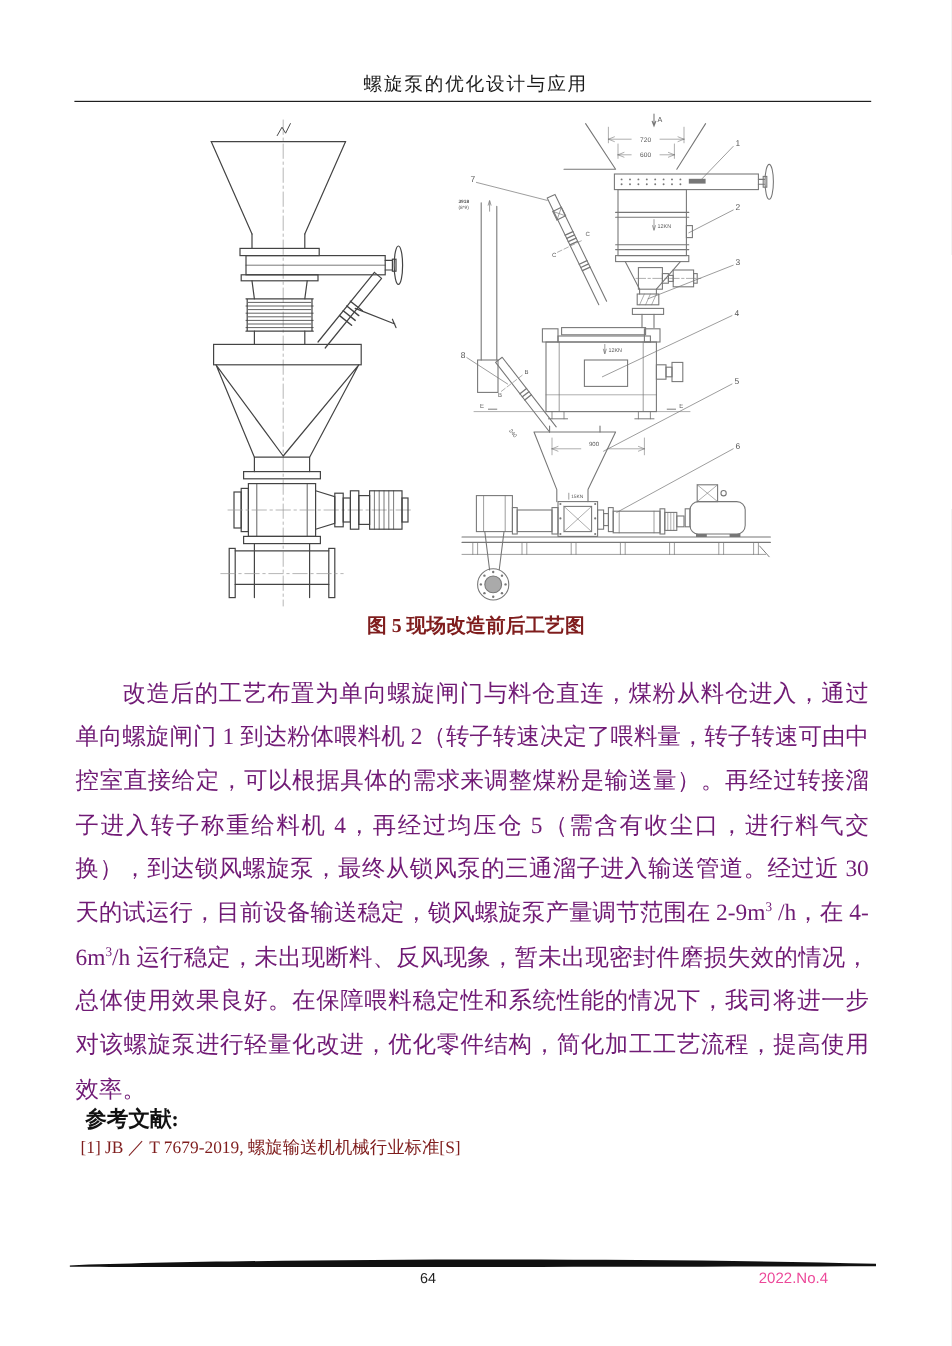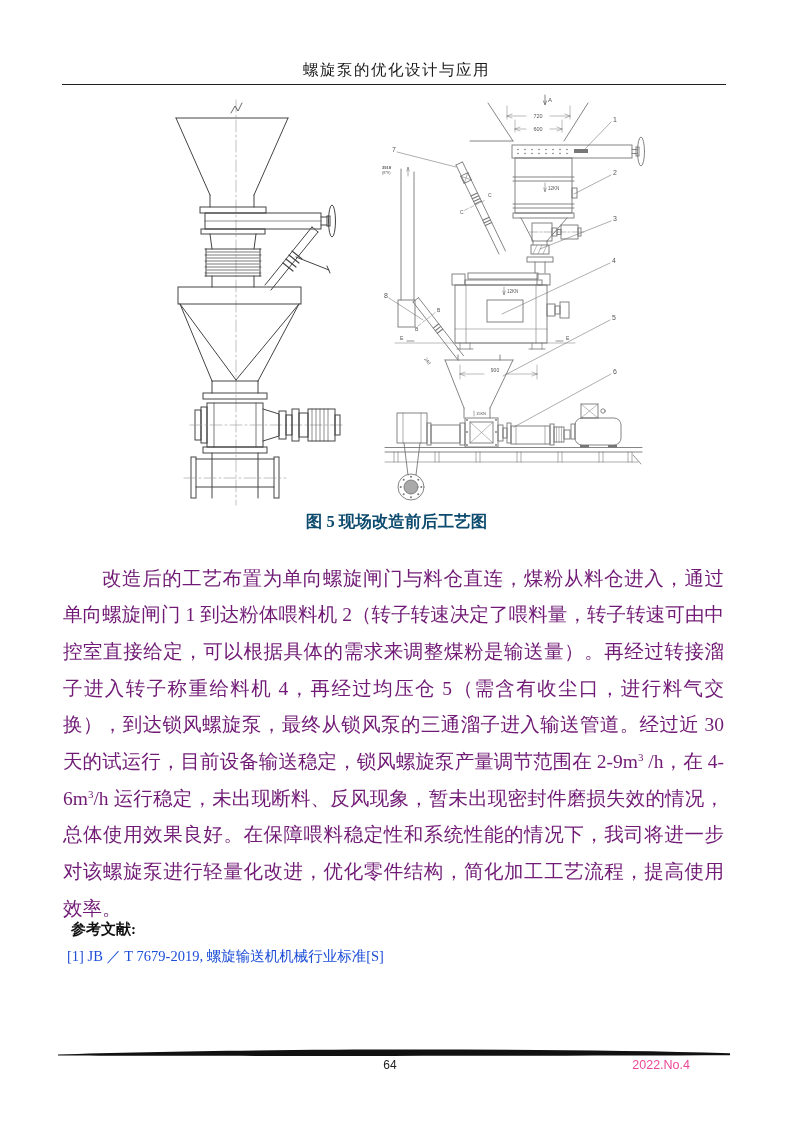--- a/index.html
+++ b/index.html
@@ -5,28 +5,28 @@
   html,body{margin:0;padding:0;background:#e8e8e8;}
   .page{position:relative;width:793px;height:1122px;background:#ffffff;margin:0 auto;overflow:hidden;
         font-family:"Liberation Serif","DejaVu Serif",serif;color:#111;}
   .header-title{position:absolute;top:60px;left:0;width:100%;text-align:center;
         font-size:15.5px;letter-spacing:1.5px;color:#1a1a1a;}
   .header-rule{position:absolute;top:84px;left:62px;width:664px;border-top:1.6px solid #1f1f1f;height:0;}
   .diag{position:absolute;}
   .diag-left{left:148px;top:97px;}
   .diag-right{left:380px;top:93px;}
   .fig-caption{position:absolute;top:511px;left:0;width:100%;text-align:center;
-        font-size:16.5px;font-weight:bold;color:#0c4a6e;}
+        font-size:16.5px;font-weight:bold;color:#7f1d1d;}
   .body-text{position:absolute;top:541px;left:63px;width:661px;
         font-size:19.5px;line-height:36.7px;text-align:justify;text-indent:2em;color:#701a75;}
   .body-text sup{font-size:11px;line-height:0;}
-  .refs-heading{position:absolute;top:920px;left:71px;font-size:15px;font-weight:bold;color:#111;}
-  .refs-item{position:absolute;top:947px;left:67px;font-size:14.5px;color:#1d4ed8;}
+  .refs-heading{position:absolute;top:920px;left:71px;font-size:18px;font-weight:bold;color:#111;}
+  .refs-item{position:absolute;top:947px;left:67px;font-size:14.5px;color:#7f1d1d;}
   .footer-bar{position:absolute;left:58px;top:1048px;}
-  .footer-page{position:absolute;top:1058px;left:350px;width:80px;text-align:center;
+  .footer-page{position:absolute;top:1058px;left:350px;width:80px;text-align:left;
         font-size:12px;font-family:"Liberation Sans","DejaVu Sans",sans-serif;color:#222;}
   .footer-issue{position:absolute;top:1058px;right:103px;font-size:12.5px;
         font-family:"Liberation Sans","DejaVu Sans",sans-serif;color:#ec4899;}
   svg text{font-family:"Liberation Sans","DejaVu Sans",sans-serif;fill:#555;}
 </style>
 </head>
 <body>
 
 <div class="page">
 

